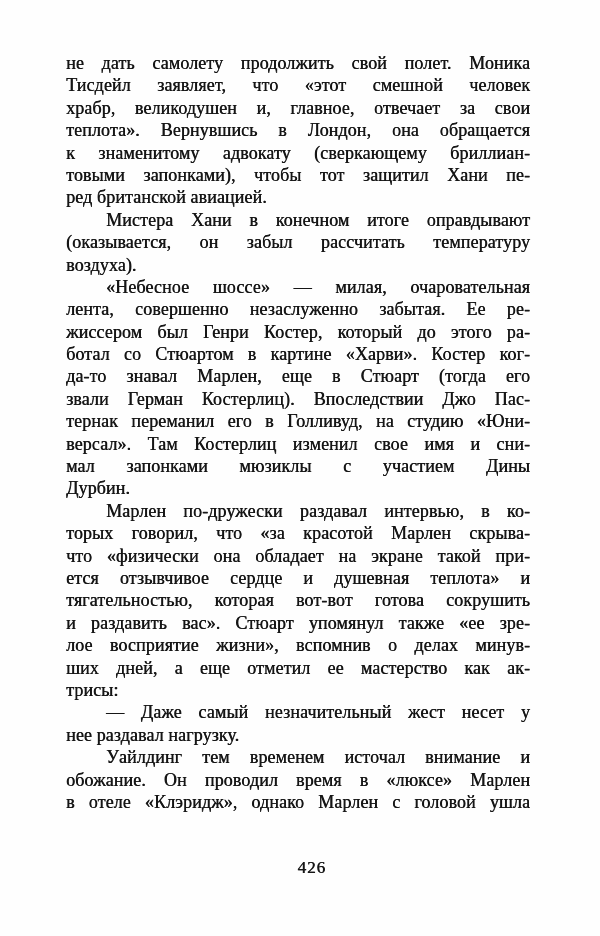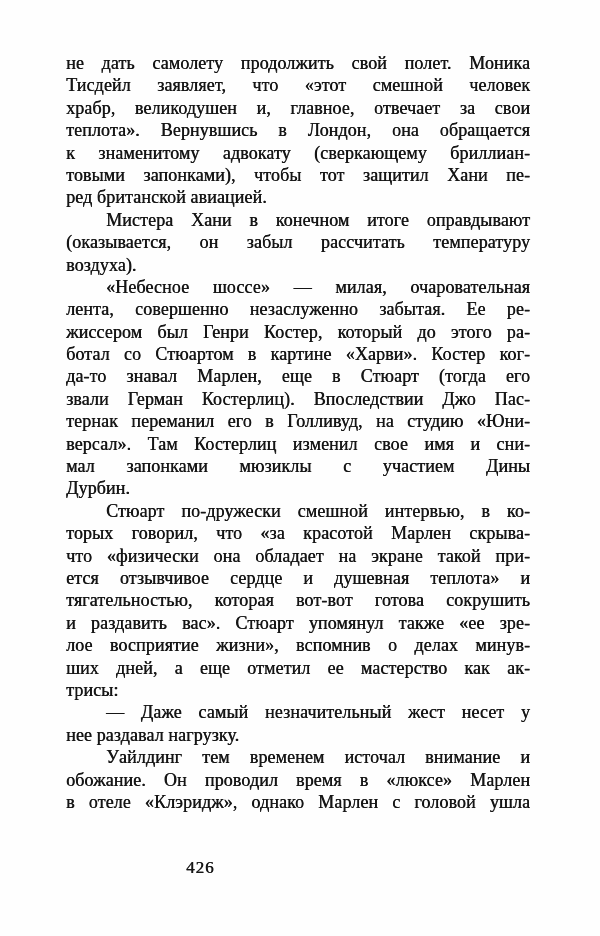--- a/index.html
+++ b/index.html
@@ -42,21 +42,21 @@
     height: 0;
   }
   .line.indent {
     text-indent: 40px;
   }
   .page-number {
     position: absolute;
     top: 858px;
     left: 186px;
     width: 140px;
-    text-align: left;
+    text-align: right;
     font-size: 17px;
     letter-spacing: 1px;
     text-shadow: 0.4px 0 0 currentColor;
   }
 </style>
 </head>
 <body>
 
 <div class="page">
   <div class="text-block">
@@ -73,21 +73,21 @@
       <div class="line j indent">«Небесное шоссе» — милая, очаровательная</div>
       <div class="line j">лента, совершенно незаслуженно забытая. Ее ре-</div>
       <div class="line j">жиссером был Генри Костер, который до этого ра-</div>
       <div class="line j">ботал со Стюартом в картине «Харви». Костер ког-</div>
       <div class="line j">да-то знавал Марлен, еще в Стюарт (тогда его</div>
       <div class="line j">звали Герман Костерлиц). Впоследствии Джо Пас-</div>
       <div class="line j">тернак переманил его в Голливуд, на студию «Юни-</div>
       <div class="line j">версал». Там Костерлиц изменил свое имя и сни-</div>
       <div class="line j">мал запонками мюзиклы с участием Дины</div>
       <div class="line">Дурбин.</div>
-      <div class="line j indent">Стюарт по-дружески смешной интервью, в ко-</div>
+      <div class="line j indent">Марлен по-дружески раздавал интервью, в ко-</div>
       <div class="line j">торых говорил, что «за красотой Марлен скрыва-</div>
       <div class="line j">что «физически она обладает на экране такой при-</div>
       <div class="line j">ется отзывчивое сердце и душевная теплота» и</div>
       <div class="line j">тягательностью, которая вот-вот готова сокрушить</div>
       <div class="line j">и раздавить вас». Стюарт упомянул также «ее зре-</div>
       <div class="line j">лое восприятие жизни», вспомнив о делах минув-</div>
       <div class="line j">ших дней, а еще отметил ее мастерство как ак-</div>
       <div class="line">трисы:</div>
       <div class="line j indent">— Даже самый незначительный жест несет у</div>
       <div class="line">нее раздавал нагрузку.</div>

